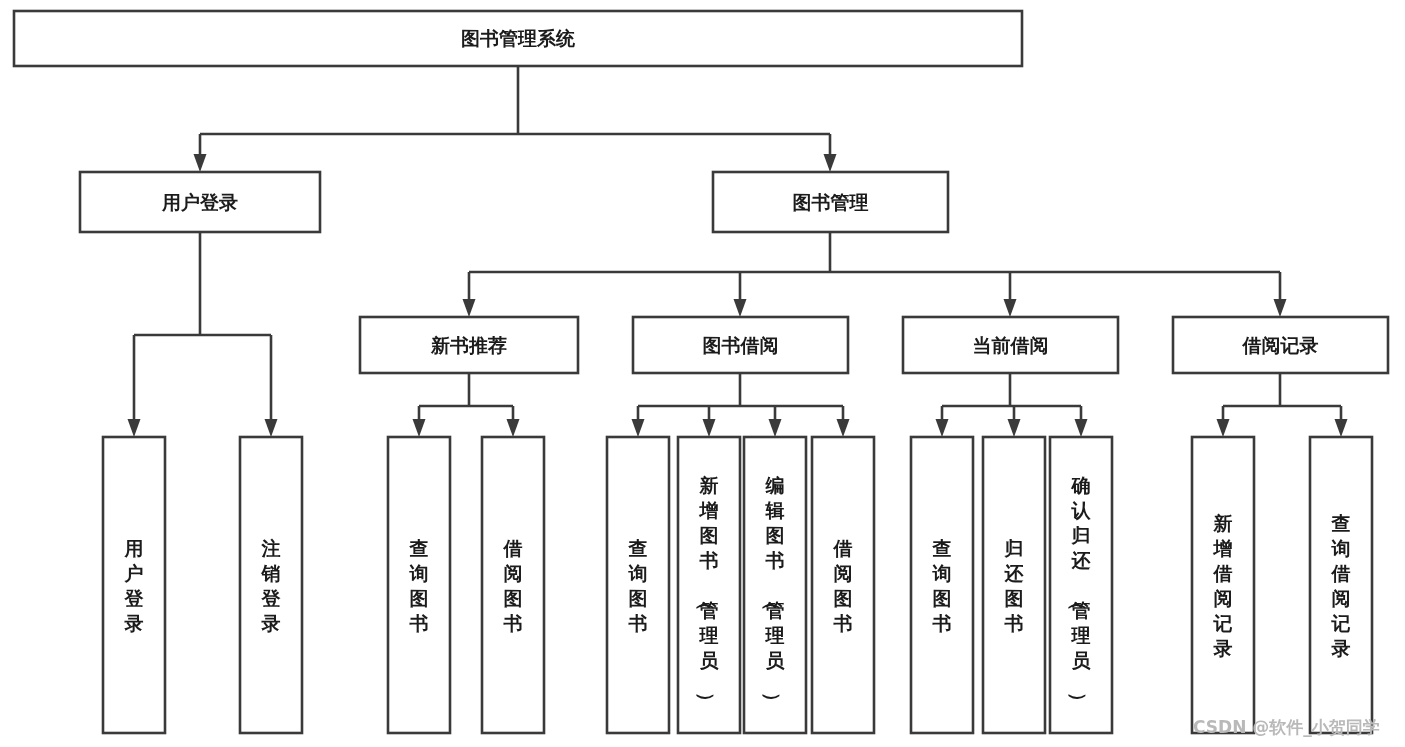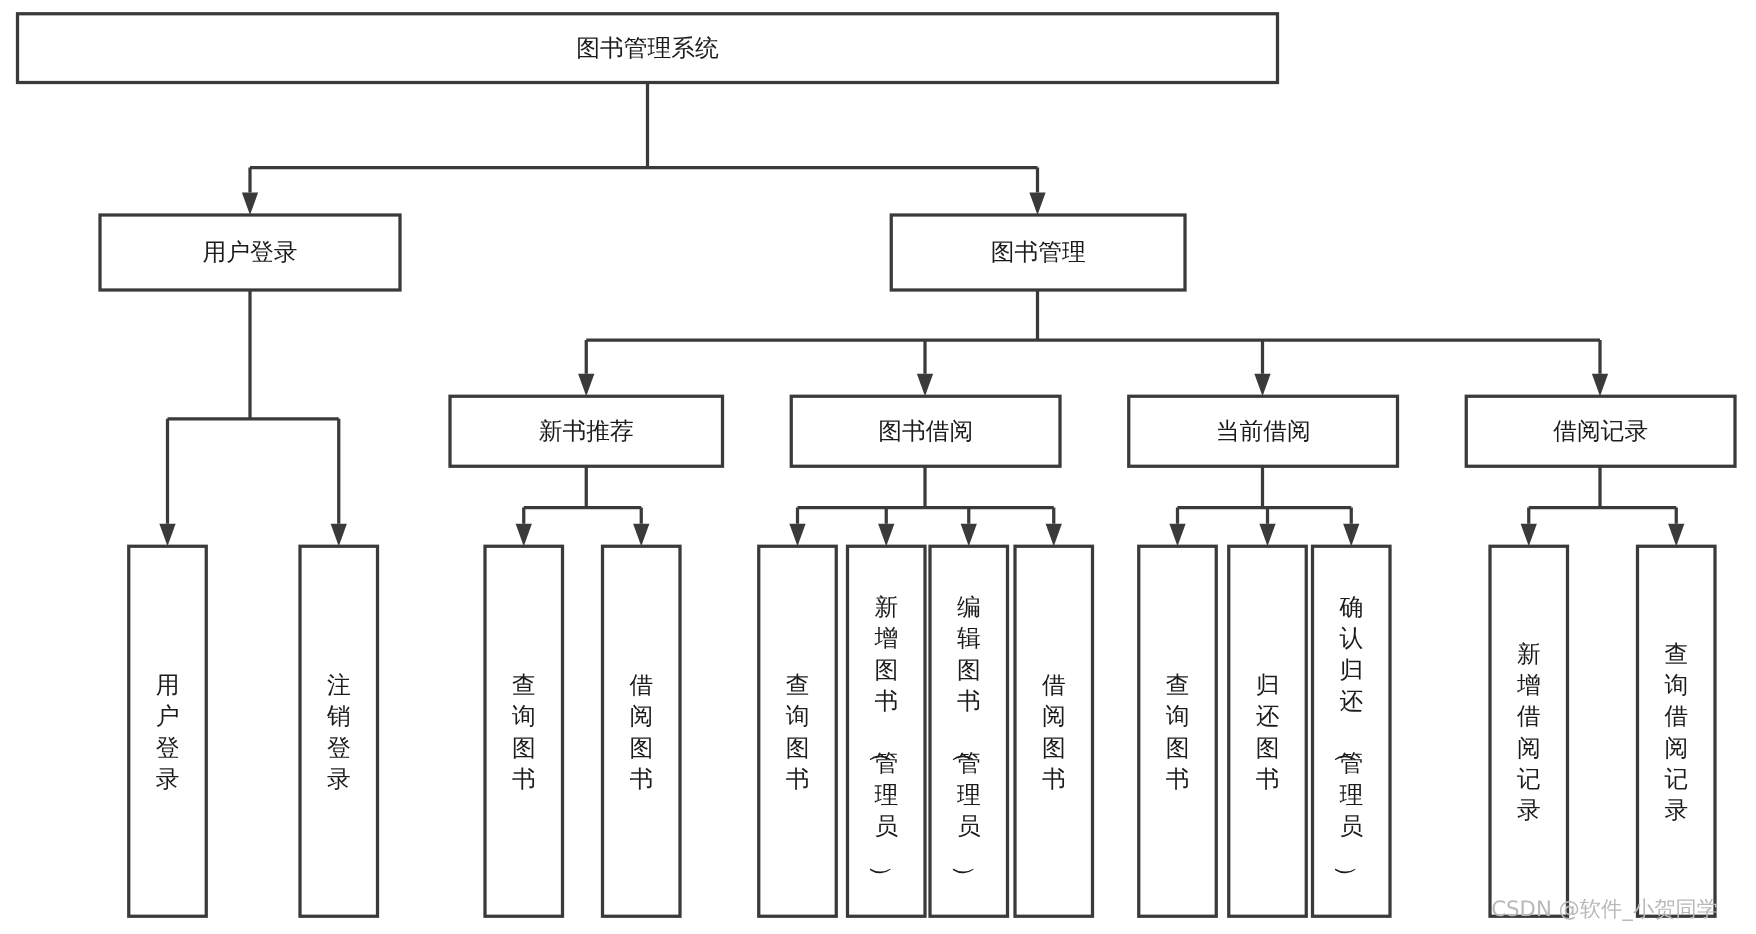--- a/index.html
+++ b/index.html
@@ -14,20 +14,21 @@
     position: relative;
     overflow: hidden;
     font-family: "DejaVu Sans", "Liberation Sans", sans-serif;
   }
   #diagram-root {
     position: absolute;
     left: 0;
     top: 0;
     width: 1405px;
     height: 620px;
+    font-weight: bold;
   }
   svg.diagram-canvas {
     display: block;
     width: 1405px;
     height: 747px;
     background: #ffffff;
   }
   .node-box {
     fill: #ffffff;
     stroke: #3a3a3a;

